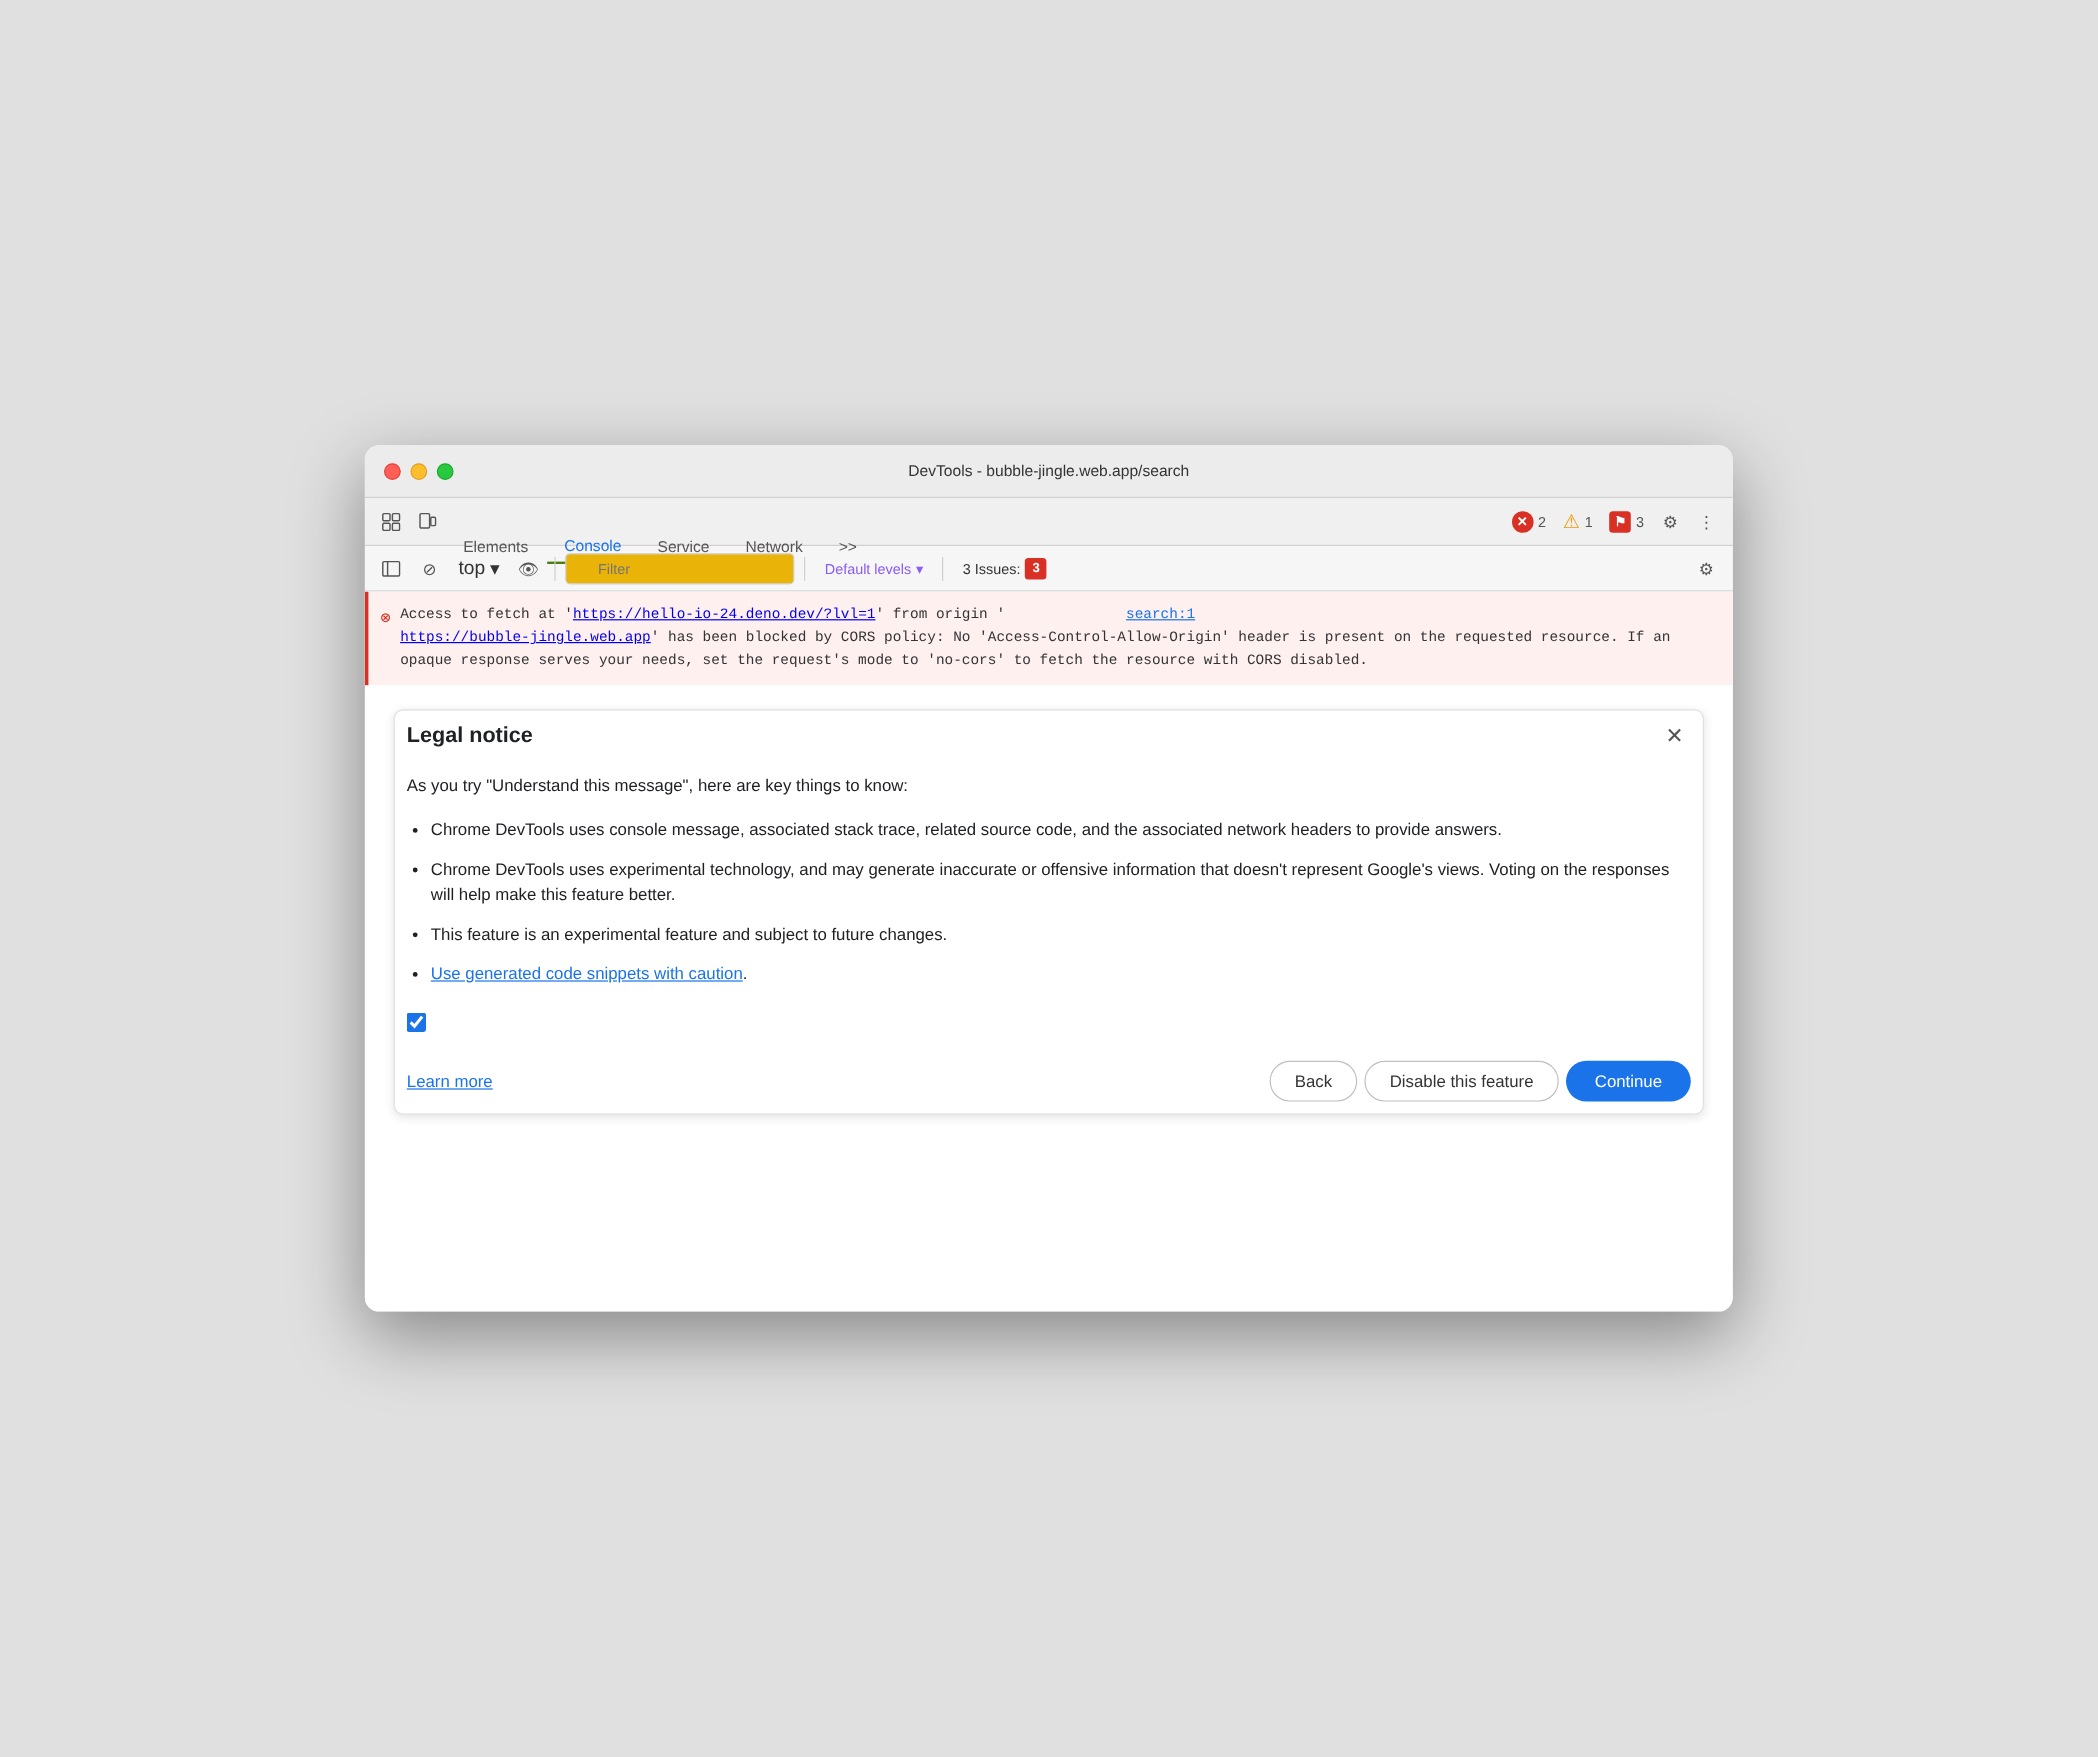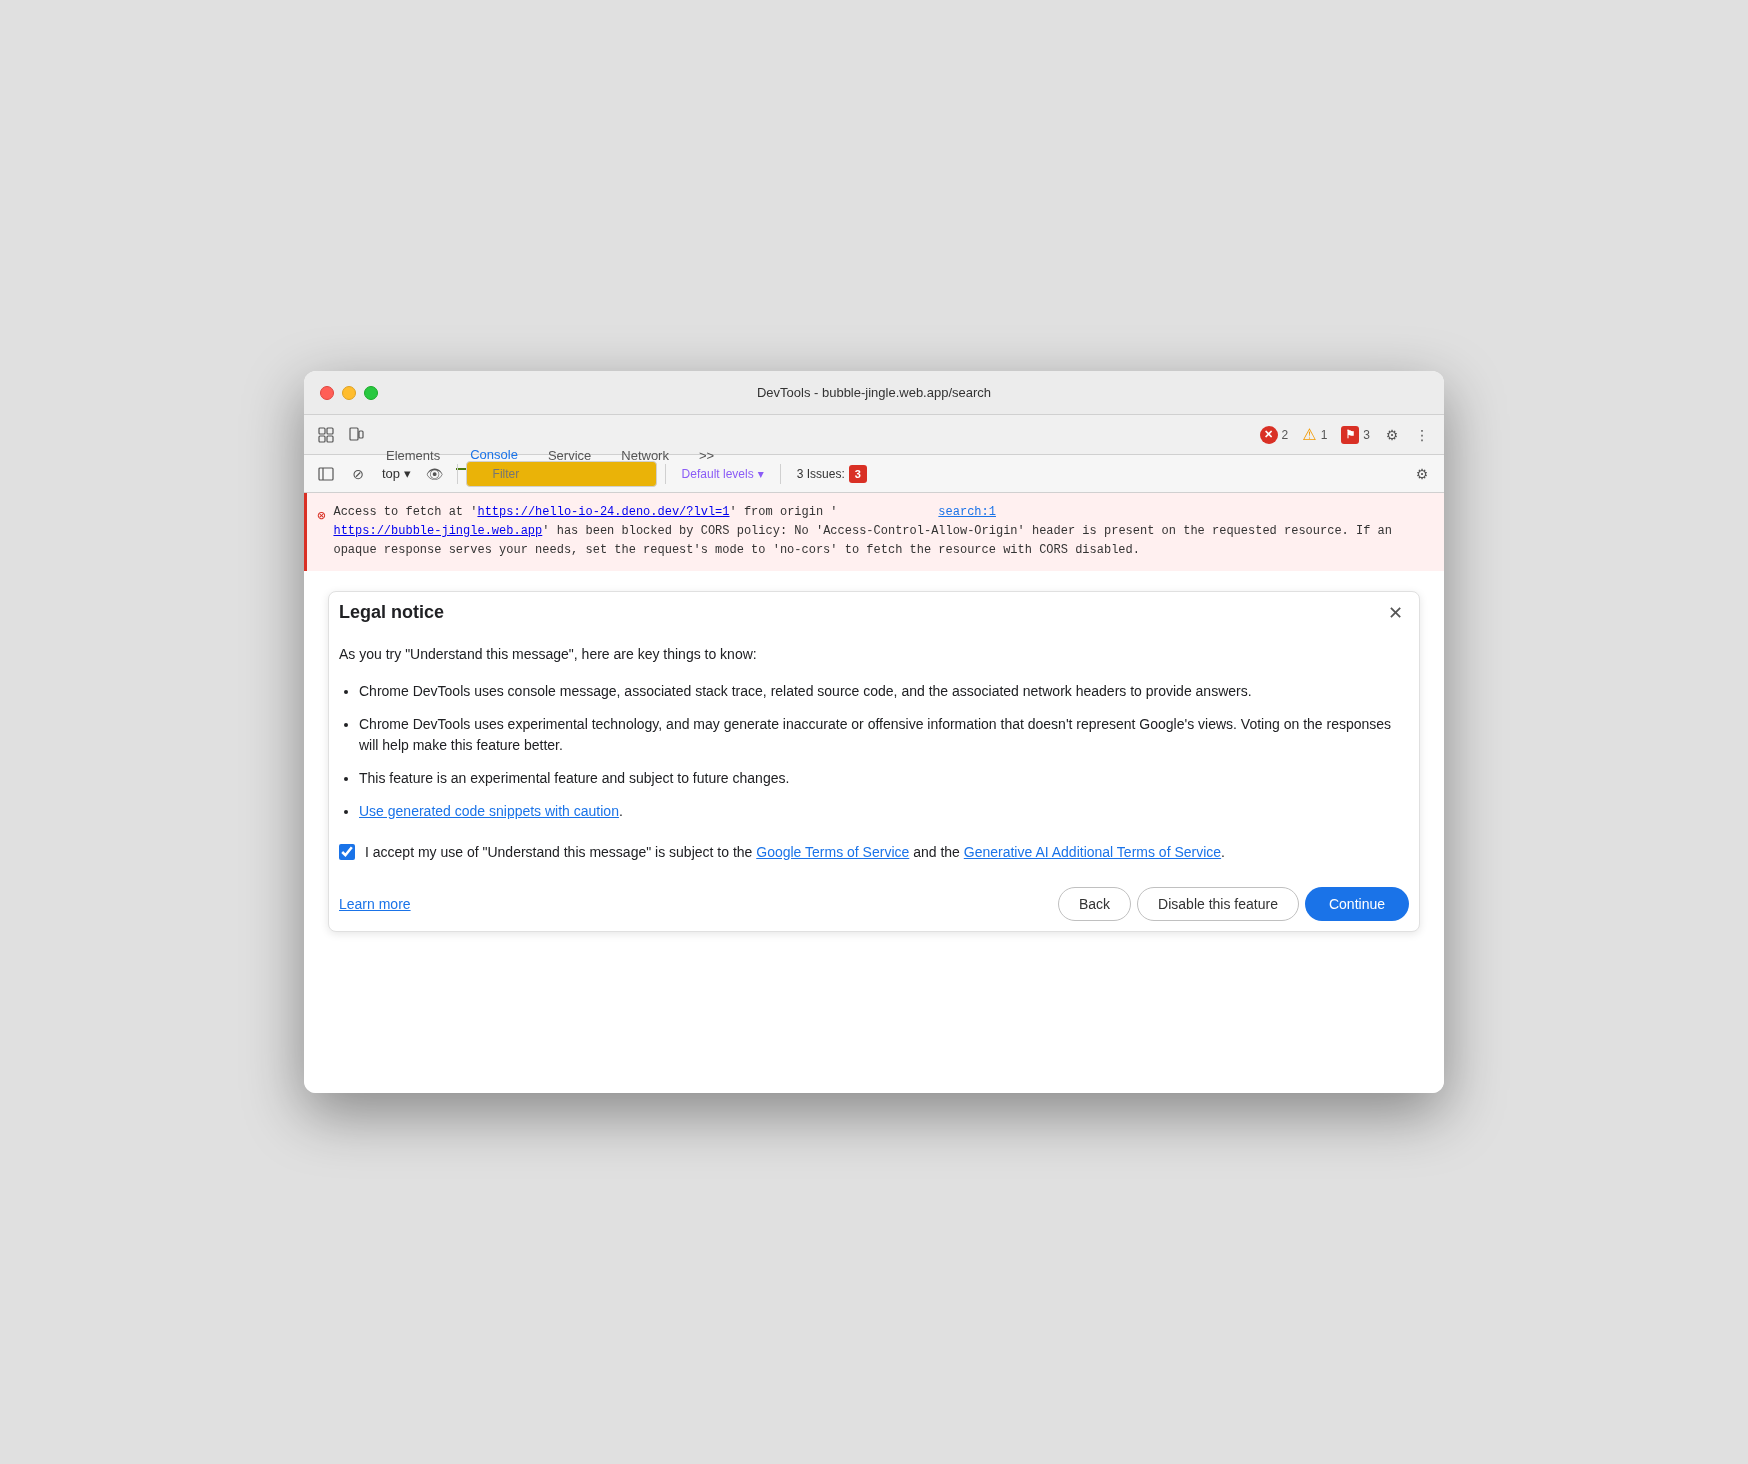--- a/index.html
+++ b/index.html
@@ -254,21 +254,21 @@
       background: #1a73e8;
       font-size: 14px;
       color: white;
       cursor: pointer;
       font-weight: 500;
     }
     .top-selector {
       display: flex;
       align-items: center;
       gap: 4px;
-      font-size: 13px;
+      font-size: 16px;
       color: #333;
       padding: 3px 6px;
       border-radius: 4px;
       cursor: pointer;
     }
   </style>
 </head>
 <body>
 
 <div class="window">
@@ -386,26 +386,20 @@
         <li>Chrome DevTools uses console message, associated stack trace, related source code, and the associated network headers to provide answers.</li>
         <li>Chrome DevTools uses experimental technology, and may generate inaccurate or offensive information that doesn't represent Google's views. Voting on the responses will help make this feature better.</li>
         <li>This feature is an experimental feature and subject to future changes.</li>
         <li>
           <a href="#">Use generated code snippets with caution</a><span>.</span>
         </li>
       </ul>
 
       <div class="checkbox-row">
         <input type="checkbox" checked="" style="">
-        <span>
-          <span>I accept my use of "Understand this message" is subject to the</span>
-          <a href="#">Google Terms of Service</a>
-          <span>and the</span>
-          <a href="#">Generative AI Additional Terms of Service</a><span>.</span>
-        </span>
       </div>
 
       <div class="legal-footer">
         <a href="#" class="learn-more-link">Learn more</a>
         <div class="footer-btns">
           <button class="btn-outline">Back</button>
           <button class="btn-outline">Disable this feature</button>
           <button class="btn-primary">Continue</button>
         </div>
       </div>

